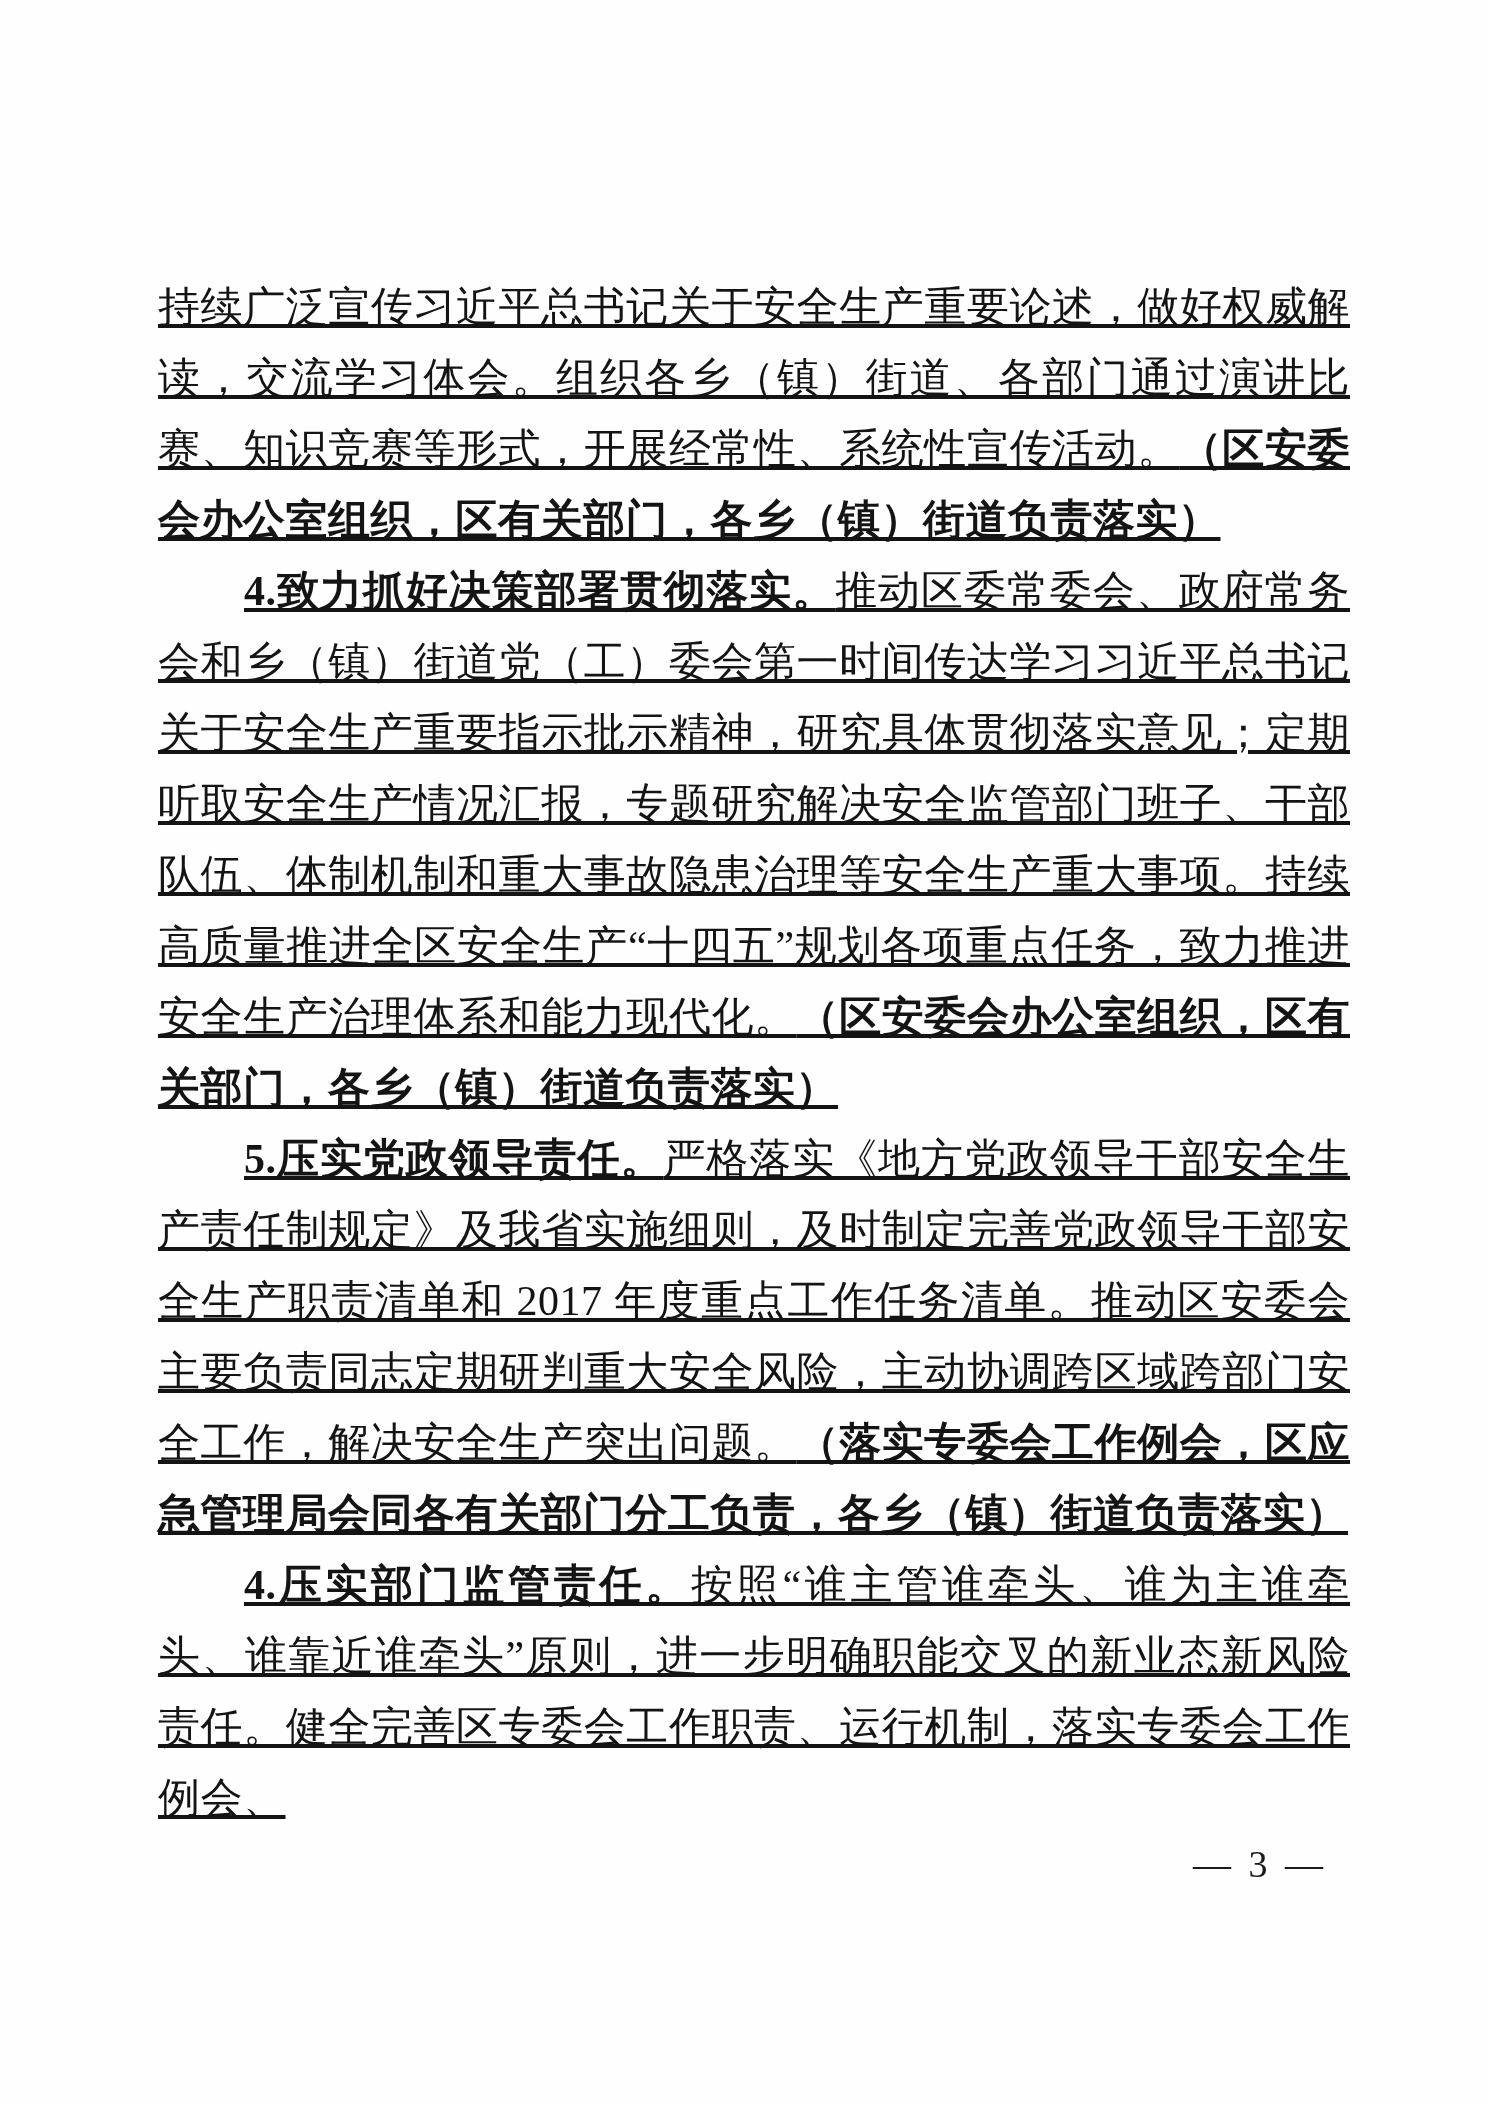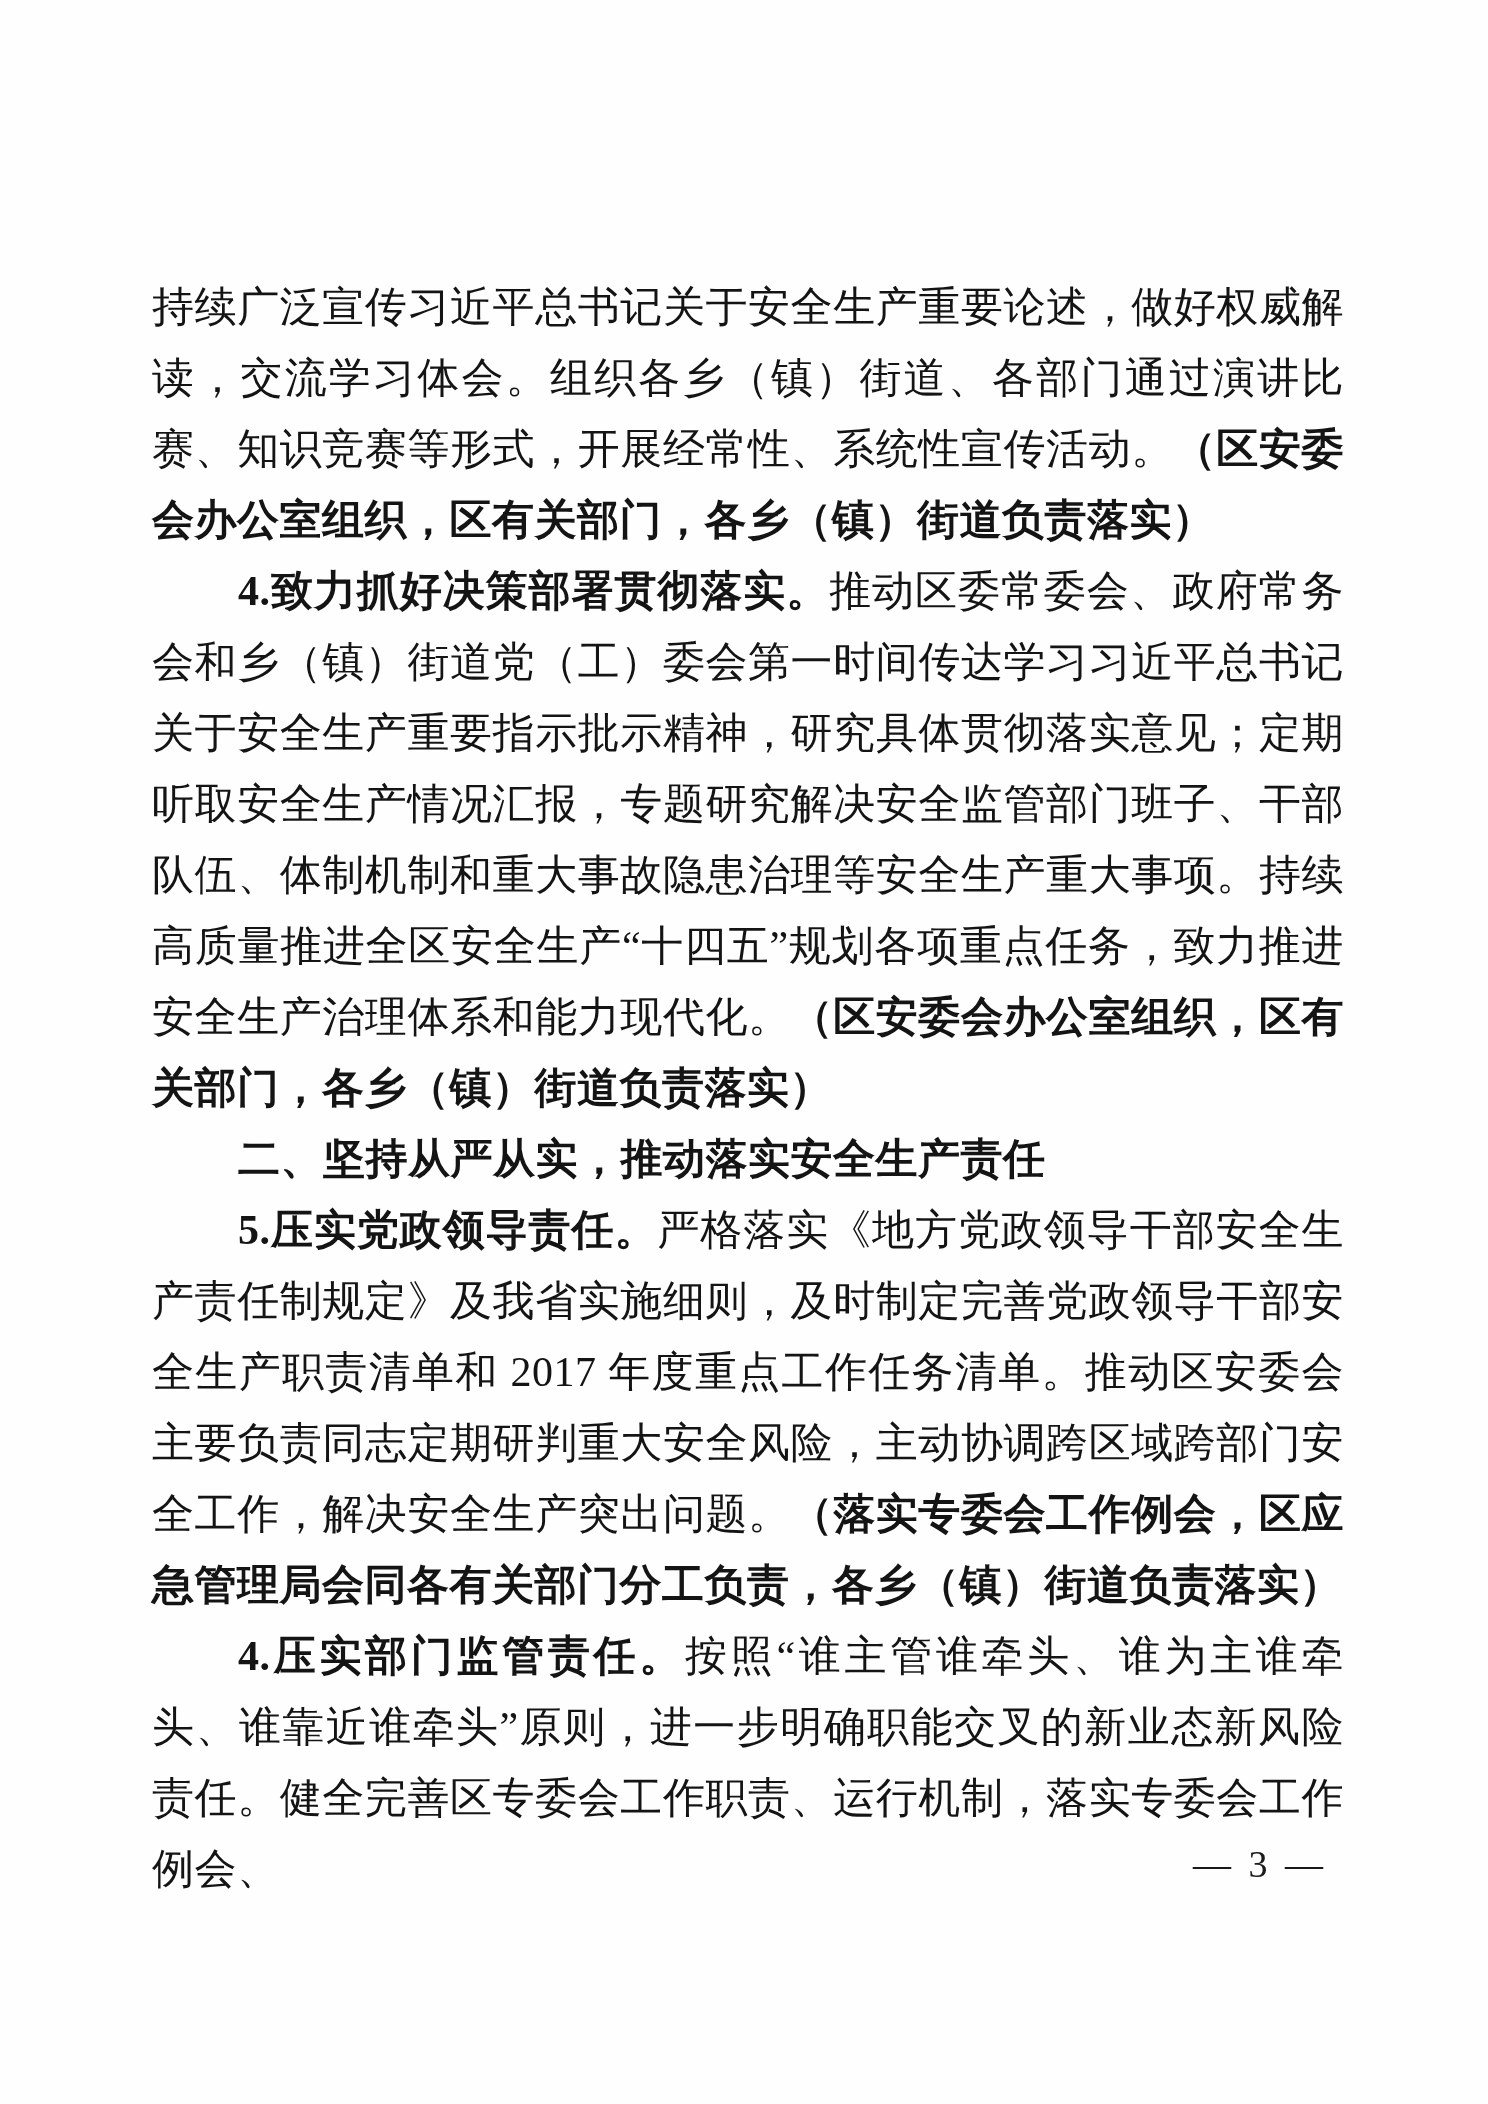--- a/index.html
+++ b/index.html
@@ -11,23 +11,24 @@
     position: relative;
     width: 1488px;
     height: 2104px;
     background: #fefefe;
     overflow: hidden;
     font-family: "Liberation Serif", "DejaVu Serif", serif;
     color: #141414;
   }
   .doc-body {
     position: absolute;
-    left: 152px;
+    left: 158px;
     top: 272px;
     width: 1192px;
+    text-decoration: underline;
   }
   p.para {
     margin: 0;
     padding: 0;
     font-size: 42px;
     line-height: 71px;
     text-align: justify;
     text-justify: inter-ideograph;
     word-break: break-all;
     letter-spacing: 0.5px;
@@ -55,18 +56,17 @@
     white-space: nowrap;
   }
 </style>
 </head>
 <body>
 
 <div class="page">
   <div class="doc-body">
       <p class="para"><span class="run">持续广泛宣传习近平总书记关于安全生产重要论述，做好权威解读，交流学习体会。组织各乡（镇）街道、各部门通过演讲比赛、知识竞赛等形式，开展经常性、系统性宣传活动。</span><span class="run bold">（区安委会办公室组织，区有关部门，各乡（镇）街道负责落实）</span></p>
       <p class="para indent"><span class="run bold">4.致力抓好决策部署贯彻落实。</span><span class="run">推动区委常委会、政府常务会和乡（镇）街道党（工）委会第一时间传达学习习近平总书记关于安全生产重要指示批示精神，研究具体贯彻落实意见；定期听取安全生产情况汇报，专题研究解决安全监管部门班子、干部队伍、体制机制和重大事故隐患治理等安全生产重大事项。持续高质量推进全区安全生产“十四五”规划各项重点任务，致力推进安全生产治理体系和能力现代化。</span><span class="run bold">（区安委会办公室组织，区有关部门，各乡（镇）街道负责落实）</span></p>
-      <p class="para indent heading"><span class="run bold">二、坚持从严从实，推动落实安全生产责任</span></p>
       <p class="para indent"><span class="run bold">5.压实党政领导责任。</span><span class="run">严格落实《地方党政领导干部安全生产责任制规定》及我省实施细则，及时制定完善党政领导干部安全生产职责清单和 2017 年度重点工作任务清单。推动区安委会主要负责同志定期研判重大安全风险，主动协调跨区域跨部门安全工作，解决安全生产突出问题。</span><span class="run bold">（落实专委会工作例会，区应急管理局会同各有关部门分工负责，各乡（镇）街道负责落实）</span></p>
       <p class="para indent"><span class="run bold">4.压实部门监管责任。</span><span class="run">按照“谁主管谁牵头、谁为主谁牵头、谁靠近谁牵头”原则，进一步明确职能交叉的新业态新风险责任。健全完善区专委会工作职责、运行机制，落实专委会工作例会、</span></p>
     </div>
   <div class="page-number">— 3 —</div>
 </div>
 
 </body></html>

